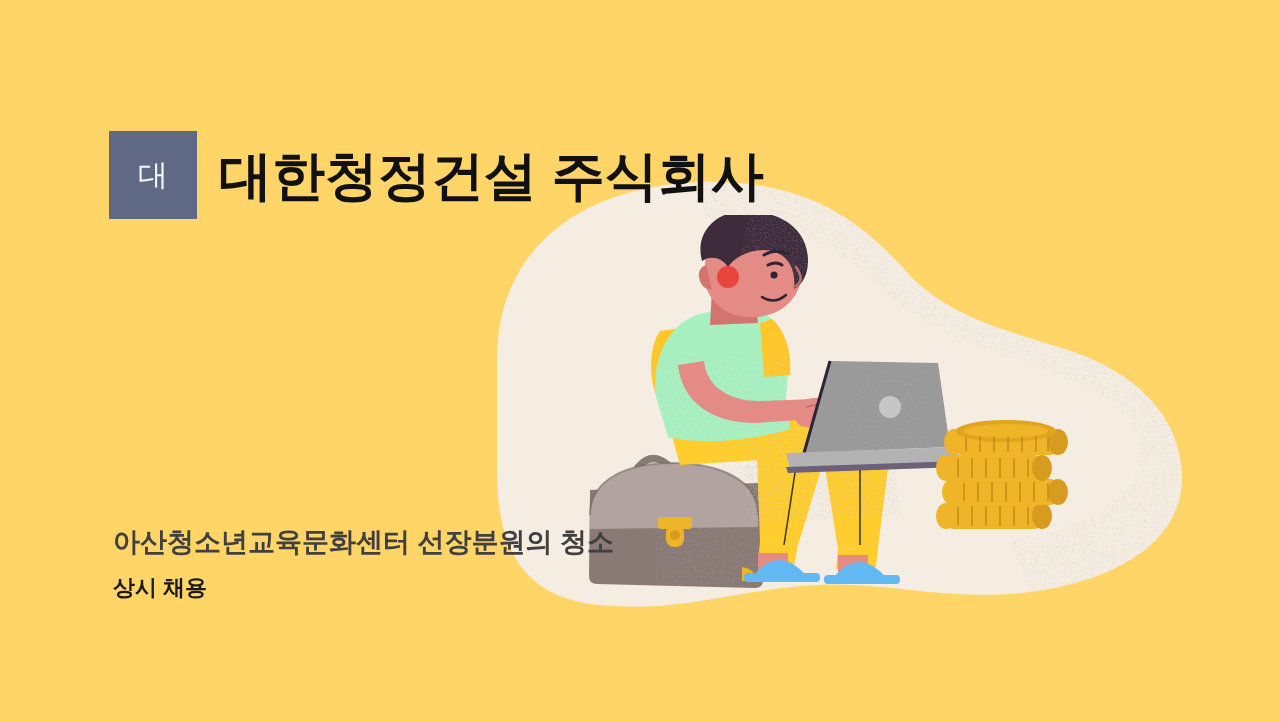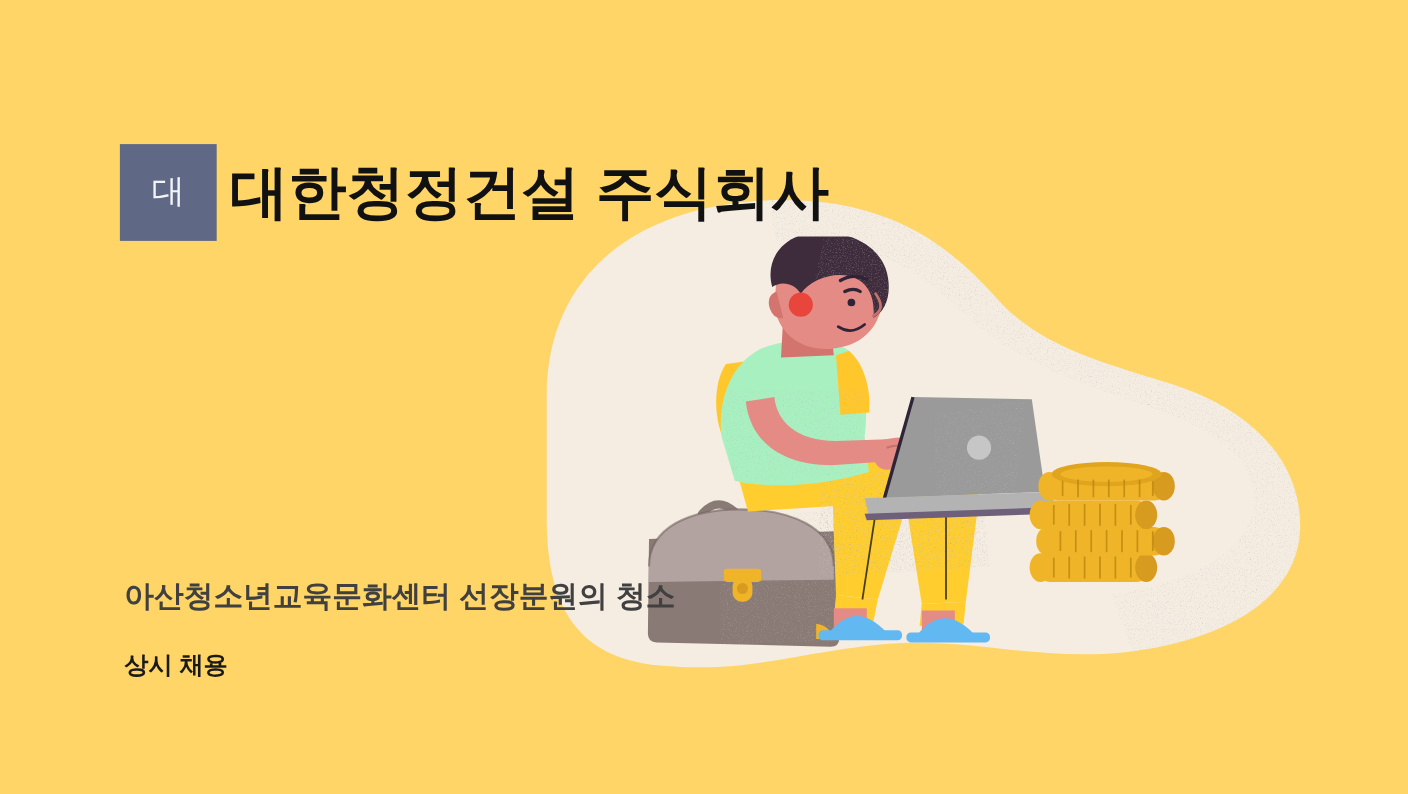--- a/index.html
+++ b/index.html
@@ -57,21 +57,21 @@
     flex: 0 0 auto;
   }
   #logo-badge-text {
     color: #F2F4F8;
     font-size: 30px;
     font-weight: 400;
     line-height: 1;
     letter-spacing: 0;
   }
   #company-title {
-    margin-left: 12px;
+    margin-left: 22px;
     font-size: 53px;
     font-weight: 700;
     color: #111111;
     line-height: 1;
     white-space: nowrap;
   }
 
   
   #footer-block {
     position: absolute;
@@ -80,21 +80,21 @@
     width: 900px;
   }
   #job-title {
     font-size: 27px;
     font-weight: 700;
     color: #404040;
     line-height: 1.35;
     white-space: nowrap;
   }
   #job-type {
-    margin-top: 30px;
+    margin-top: 13px;
     font-size: 22px;
     font-weight: 700;
     color: #1A1A1A;
     line-height: 1.35;
   }
 </style>
 </head>
 <body>
 
 <div id="banner">

